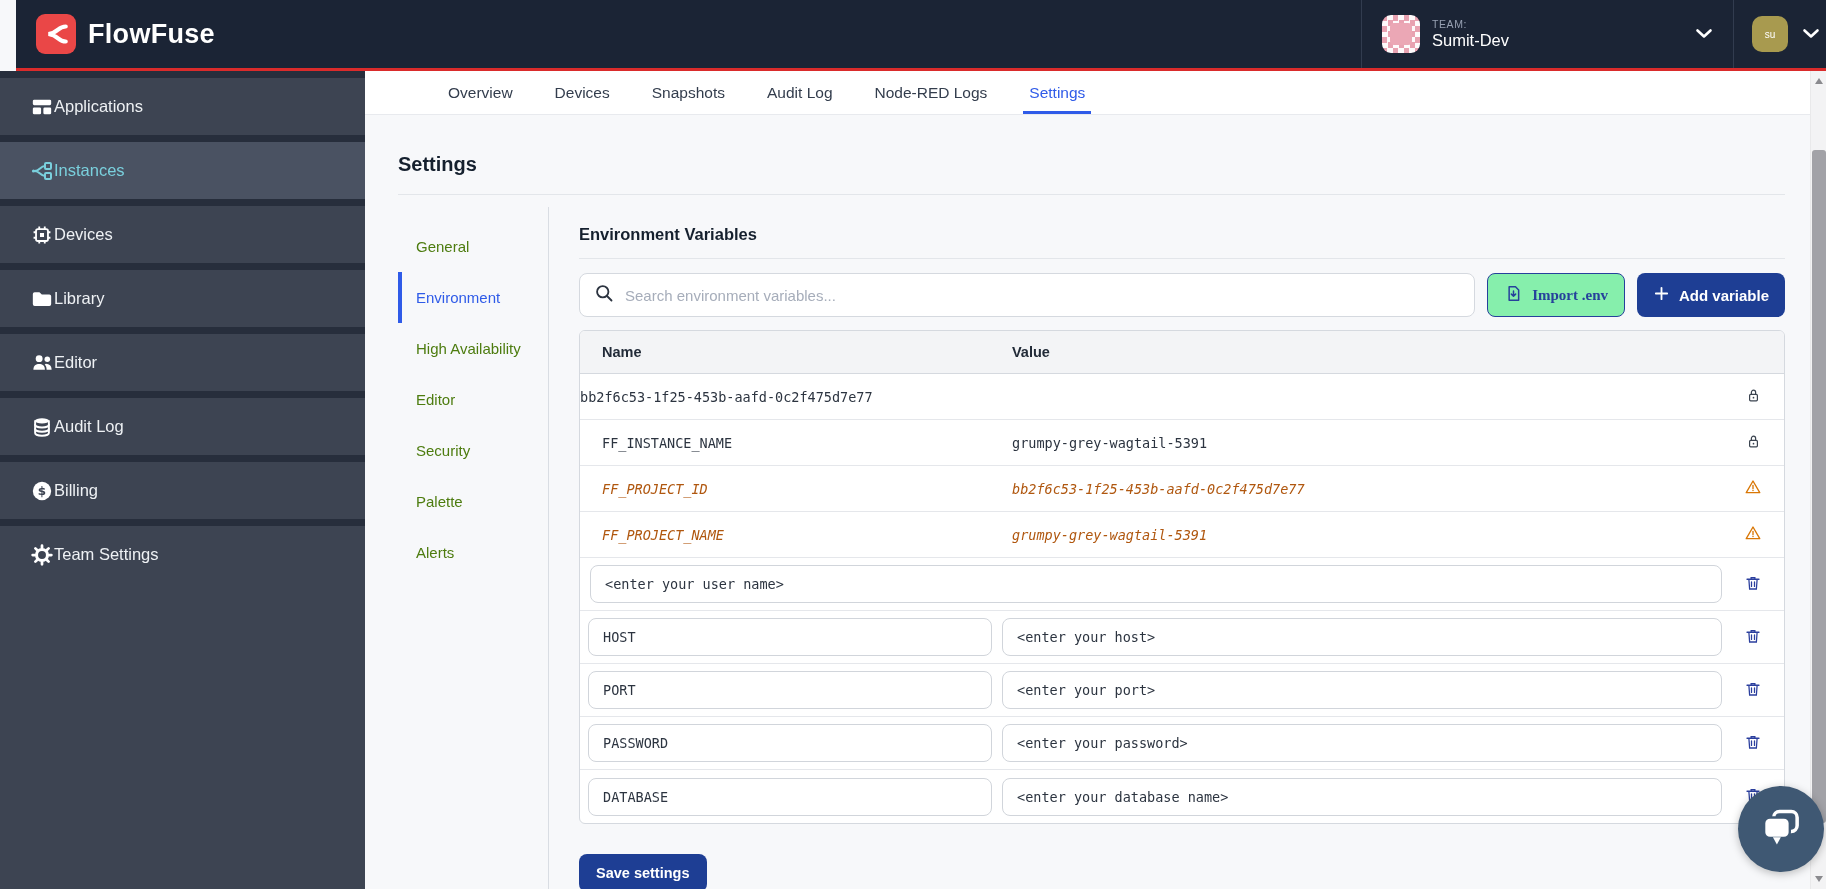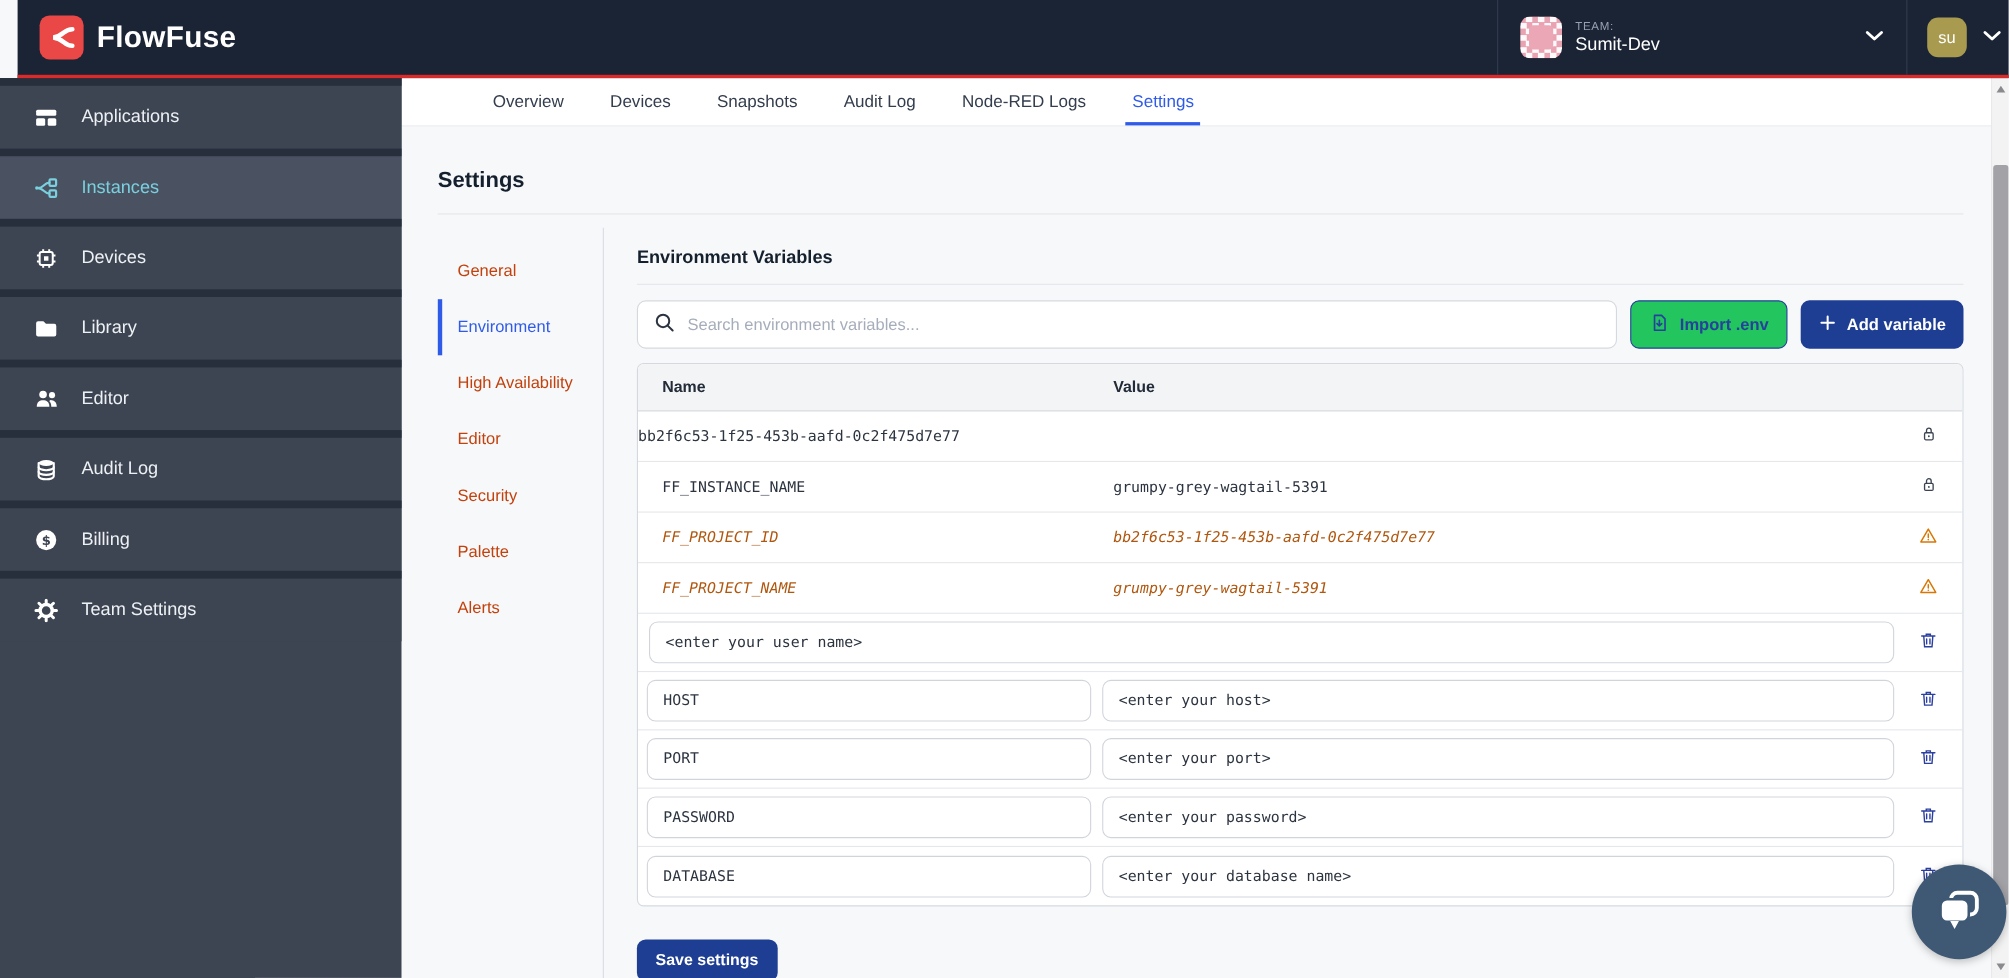--- a/index.html
+++ b/index.html
@@ -27,28 +27,28 @@
     background-image:conic-gradient(rgba(255,255,255,.95) 25%, transparent 0 50%, rgba(255,255,255,.95) 0 75%, transparent 0);
     background-size:11px 11px; position:relative; flex-shrink:0; }
   .team-avatar::after { content:""; position:absolute; inset:8px; background:#eba7b5; border-radius:4px; }
   .team-text { display:flex; flex-direction:column; line-height:1.15; }
   .team-label { font-size:10.5px; color:#97a0b2; letter-spacing:.6px; }
   .team-name { font-size:16.5px; color:#ffffff; }
   .team-chevron { margin-left:auto; }
   .user-select { display:flex; align-items:center; gap:14px; padding:0 22px 0 18px;
     border-left:1px solid #323c4f; cursor:pointer; }
   .user-avatar { width:36px; height:36px; border-radius:10px; background:#a89a4f;
-    color:#fff; font-size:15px; display:flex; align-items:center; justify-content:center; }
+    color:#fff; font-size:10px; display:flex; align-items:center; justify-content:center; }
   
   .sidebar { position:absolute; top:71px; left:0; width:365px; height:818px;
     background:#3d4452; z-index:20; }
   .side-item { height:64px; display:flex; align-items:center; background:#3d4452;
     border-top:7px solid #272e3c; cursor:pointer; }
   .side-item .s-icon { width:24px; margin-left:30px; display:flex; justify-content:center; }
-  .side-item .s-label { margin-left:20px; color:#eef1f4; font-size:16.5px; }
+  .side-item .s-label { color:#eef1f4; font-size:16.5px; }
   .side-item.active { background:#4a5262; }
   .side-item.active .s-label { color:#7ad0dd; }
   .admin-band { height:40px; margin-top:7px; background:#1b2435; display:flex; align-items:center;
     padding-left:12px; color:#ffffff; font-size:14px; }
   .admin-band + .side-item { border-top:none; }
   
   .main { position:absolute; top:71px; left:365px; width:1445px; height:818px;
     background:#f7f8fa; overflow:hidden; }
   .tabbar { height:44px; background:#fff; border-bottom:1px solid #e8eaee;
     display:flex; align-items:stretch; padding-left:83px; gap:42px; }
@@ -56,34 +56,34 @@
     position:relative; cursor:pointer; }
   .tab.active { color:#2f5be8; }
   .tab.active::after { content:""; position:absolute; left:-6px; right:-6px; bottom:0;
     height:3px; background:#2f5be8; }
   .page { padding:0 25px 0 33px; }
   .page-title { margin-top:38px; font-size:20px; font-weight:700; color:#15202e; }
   .page-title-rule { margin-top:18px; border-bottom:1px solid #e3e6ea; }
   .columns { display:flex; margin-top:12px; min-height:680px; }
   .col-left { width:150px; flex-shrink:0; padding-top:14px; }
   .subnav-item { padding:15px 8px 15px 14px; border-left:4px solid transparent;
-    font-size:15px; line-height:21px; color:#c2410c; cursor:pointer; }
+    font-size:15px; line-height:21px; color:#4d7c0f; cursor:pointer; }
   .subnav-item.active { color:#2f5be8; border-left-color:#2f5be8; }
   .col-right { flex:1; border-left:1px solid #d9dde3; padding:12px 0 0 30px; }
   .section-title { margin-top:6px; font-size:16.5px; font-weight:700; color:#15202e;
     padding-bottom:14px; border-bottom:1px solid #e3e6ea; }
   .toolbar { display:flex; gap:12px; margin-top:14px; height:44px; }
   .searchbox { flex:1; display:flex; align-items:center; gap:11px; background:#fff;
     border:1px solid #d5d9df; border-radius:8px; padding:0 14px; }
   .searchbox input { border:none; outline:none; flex:1; font-size:15px; color:#374151;
     font-family:"Liberation Sans", sans-serif; background:transparent; }
   .searchbox input::placeholder { color:#a6adba; }
   .btn { display:flex; align-items:center; gap:9px; padding:0 16px; border-radius:8px;
     font-size:15px; font-weight:700; cursor:pointer; white-space:nowrap; }
-  .btn-outline { background:#22c55e; border:1.5px solid #26419b; color:#26419b; }
+  .btn-outline { background:#86efac; border:1.5px solid #26419b; color:#26419b;font-family:Liberation Serif, serif; }
   .btn-primary { background:#1e3e94; border:none; color:#fff; }
   
   .env-table { margin-top:13px; background:#fff; border:1px solid #d5d9df; border-radius:6px;
     overflow:hidden; }
   .t-head { display:flex; align-items:center; height:43px; background:#f3f4f6;
     border-bottom:1px solid #d5d9df; font-size:14.5px; font-weight:600; color:#222b38; }
   .c-name { width:432px; padding-left:22px; }
   .c-value { flex:1; }
   .c-action { width:62px; display:flex; justify-content:center; align-items:center; }
   .t-row { display:flex; align-items:center; height:46px; border-bottom:1px solid #e5e7eb;

